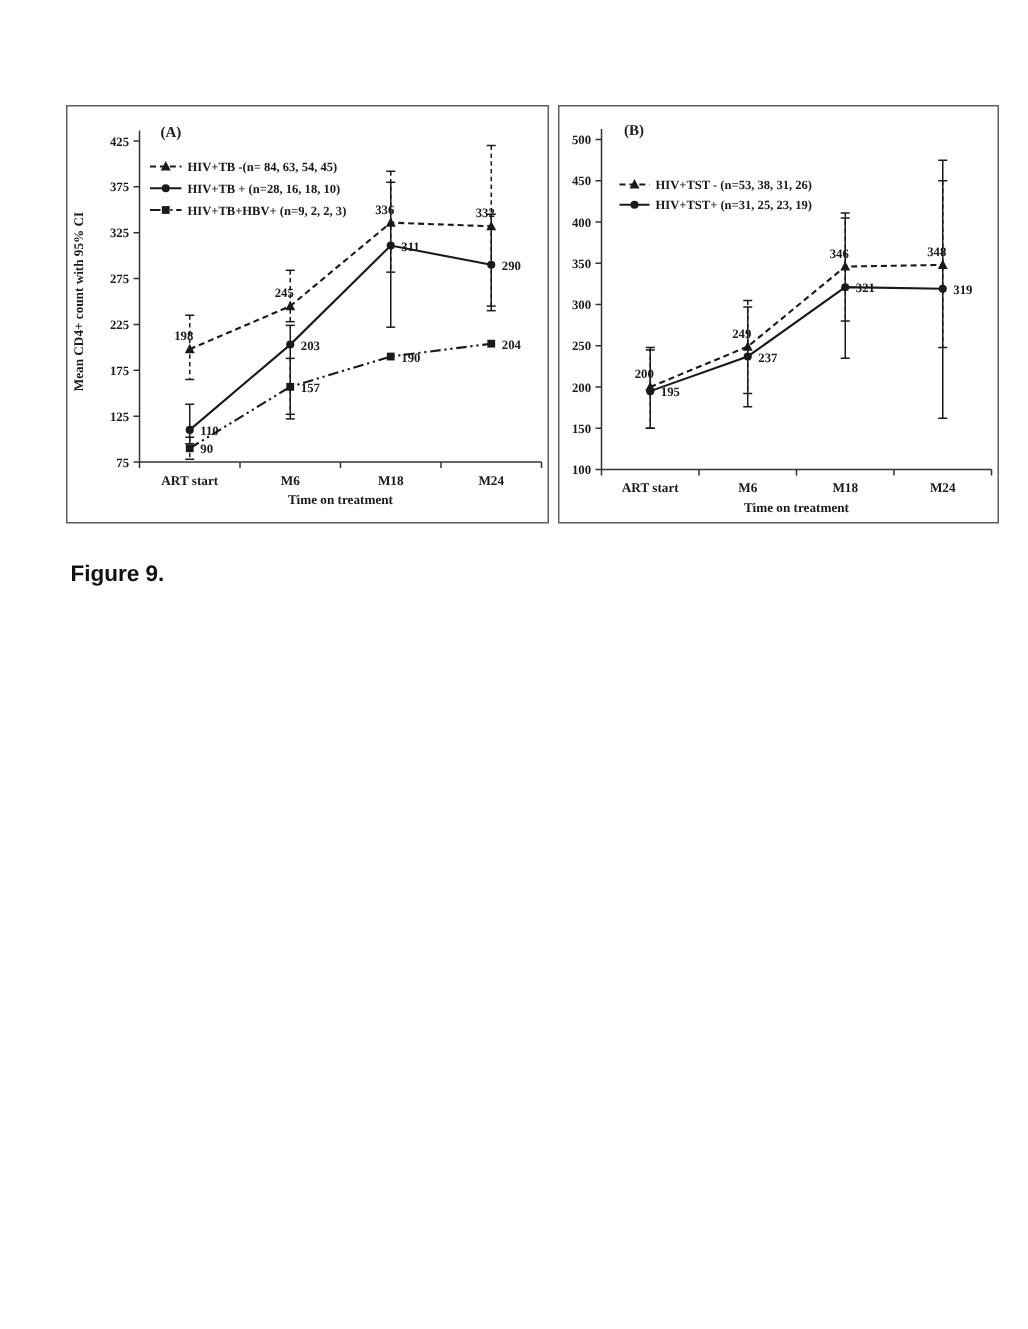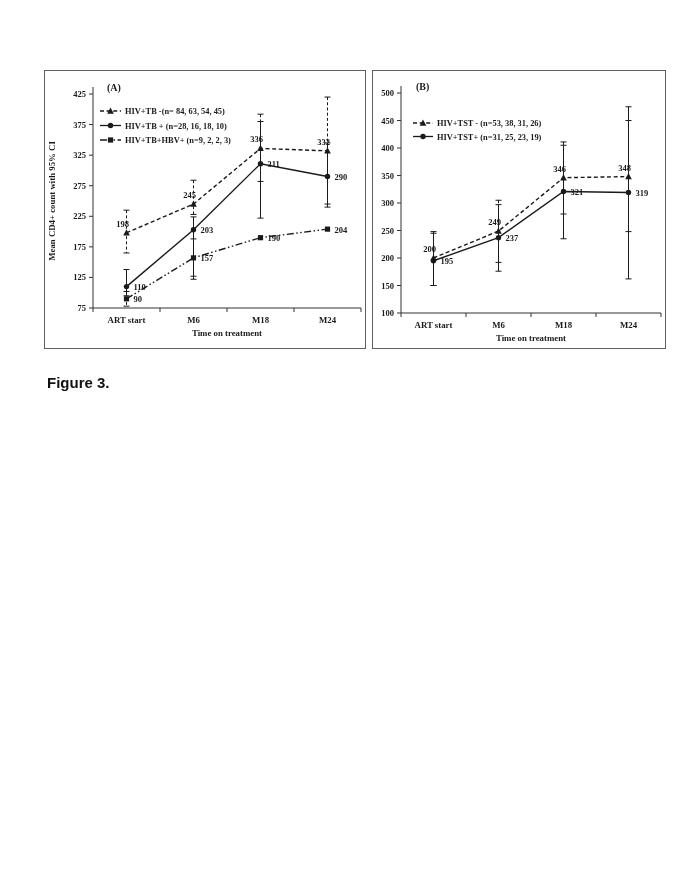--- a/index.html
+++ b/index.html
@@ -212,14 +212,14 @@
           <text x="67.5" y="193.25" text-anchor="start" font-size="8.5" fill="#1a1a1a">195</text>
           <circle cx="125.5" cy="166.65" r="2.7" fill="#1a1a1a"></circle>
           <text x="132.5" y="170.15" text-anchor="start" font-size="8.5" fill="#1a1a1a">237</text>
           <circle cx="190.5" cy="120.45" r="2.7" fill="#1a1a1a"></circle>
           <text x="197.5" y="123.95" text-anchor="start" font-size="8.5" fill="#1a1a1a">321</text>
           <circle cx="255.5" cy="121.55" r="2.7" fill="#1a1a1a"></circle>
           <text x="262.5" y="125.05" text-anchor="start" font-size="8.5" fill="#1a1a1a">319</text>
         </g>
       </svg>
   </div>
-  <div class="figure-caption">Figure 3.</div>
+  <div class="figure-caption">Figure 9.</div>
 </div>
 
 </body></html>

